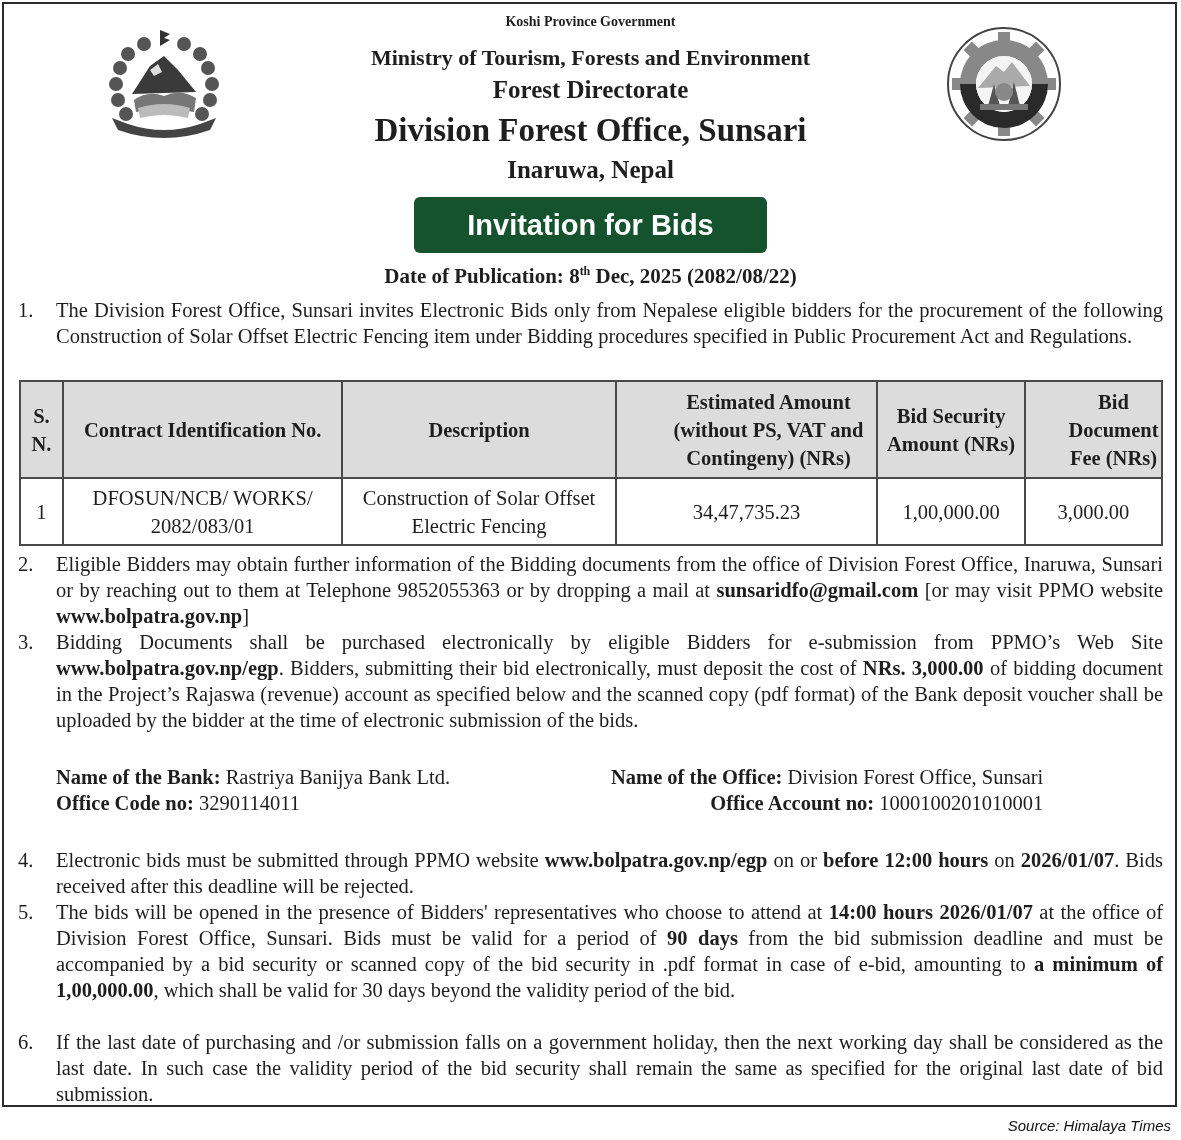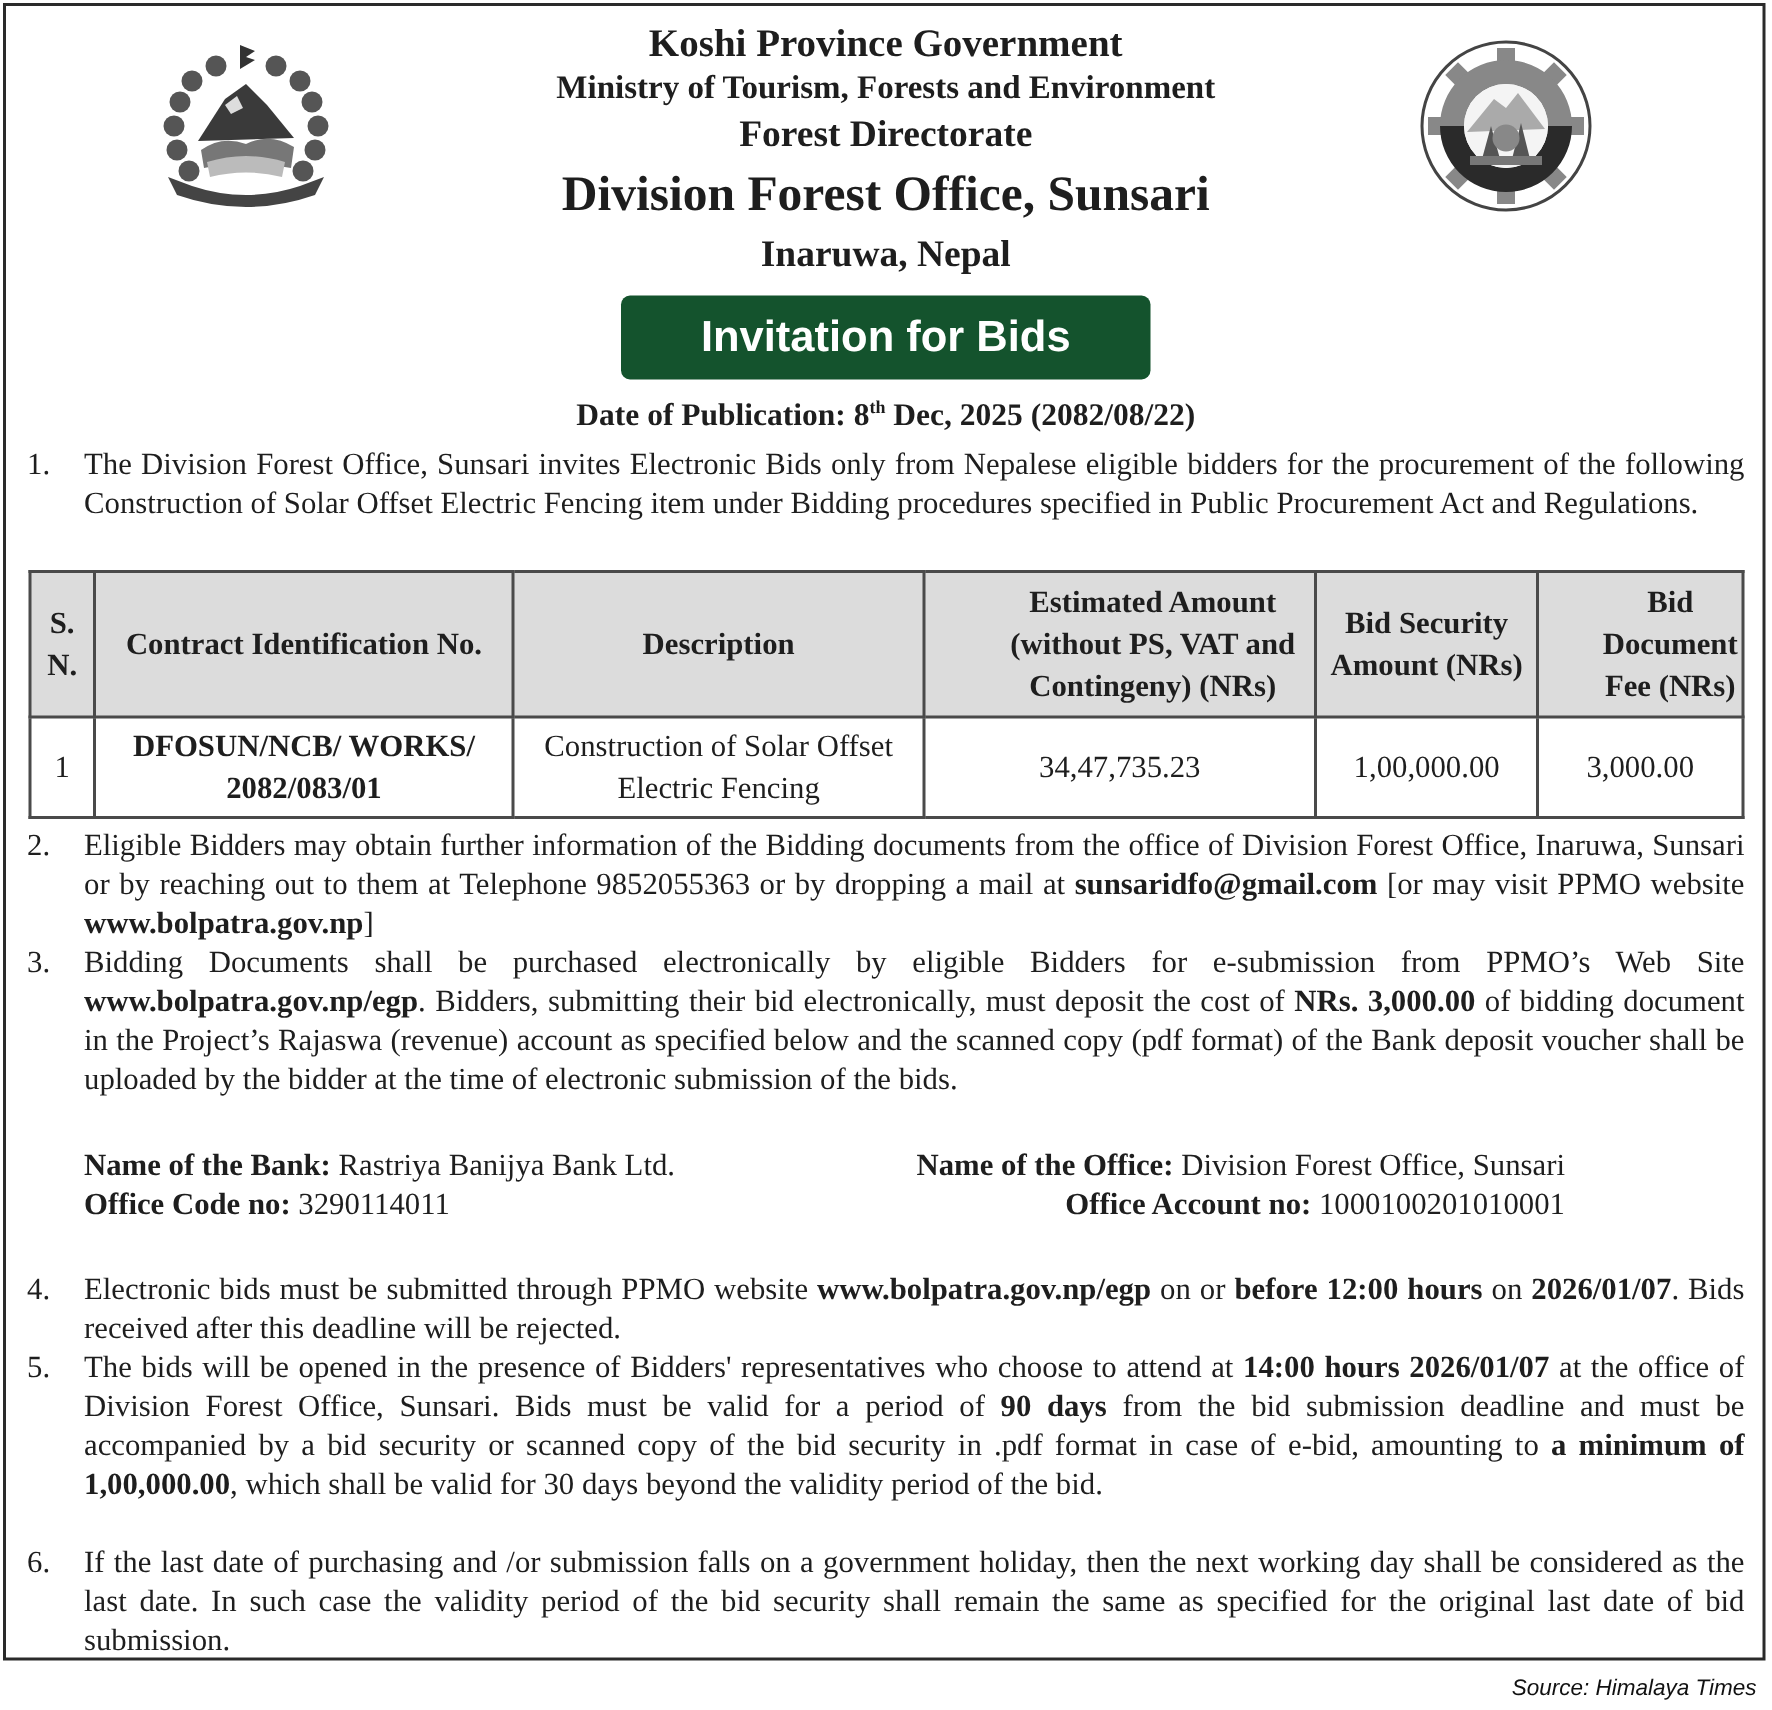--- a/index.html
+++ b/index.html
@@ -9,21 +9,21 @@
   .frame {
     position: absolute; left: 2px; top: 2px; width: 1175px; height: 1105px;
     border: 2.5px solid #2a2a2a;
   }
 
   
   .emblem-left { position: absolute; left: 98px; top: 26px; width: 132px; height: 118px; }
   .emblem-right { position: absolute; left: 946px; top: 26px; width: 120px; height: 118px; }
 
   .hdr { position: absolute; left: 0; width: 1181px; text-align: center; font-weight: bold; }
-  .hdr-gov { top: 14px; font-size: 26px; }
+  .hdr-gov { top: 14px; font-size: 14px; }
   .hdr-min { top: 45px; font-size: 22px; }
   .hdr-dir { top: 76px; font-size: 25px; }
   .hdr-office { top: 112px; font-size: 33px; }
   .hdr-loc { top: 156px; font-size: 25px; }
 
   .ifb-badge {
     position: absolute; left: 414px; top: 197px; width: 353px; height: 56px;
     background: #14532d; color: #ffffff; border-radius: 6px;
     font-family: "Liberation Sans", "DejaVu Sans", sans-serif; font-weight: bold; font-size: 29px;
     display: flex; align-items: center; justify-content: center;
@@ -137,21 +137,21 @@
       <th style="width:280px;">Contract Identification No.</th>
       <th style="width:274px;">Description</th>
       <th style="width:262px;padding-left:44px;">Estimated Amount (without PS, VAT and Contingeny) (NRs)</th>
       <th style="width:148px;">Bid Security Amount (NRs)</th>
       <th style="width:137px;padding-left:40px;">Bid Document Fee (NRs)</th>
     </tr>
   </thead>
   <tbody>
     <tr>
       <td>1</td>
-      <td style="padding:0 20px;font-weight:bold;">DFOSUN/NCB/ WORKS/ 2082/083/01</td>
+      <td style="padding:0 20px;">DFOSUN/NCB/ WORKS/ 2082/083/01</td>
       <td style="padding:0 15px;">Construction of Solar Offset Electric Fencing</td>
       <td>34,47,735.23</td>
       <td>1,00,000.00</td>
       <td>3,000.00</td>
     </tr>
   </tbody>
 </table>
 
 <div class="para" style="top:551px;">
   <span class="num">2.</span>

